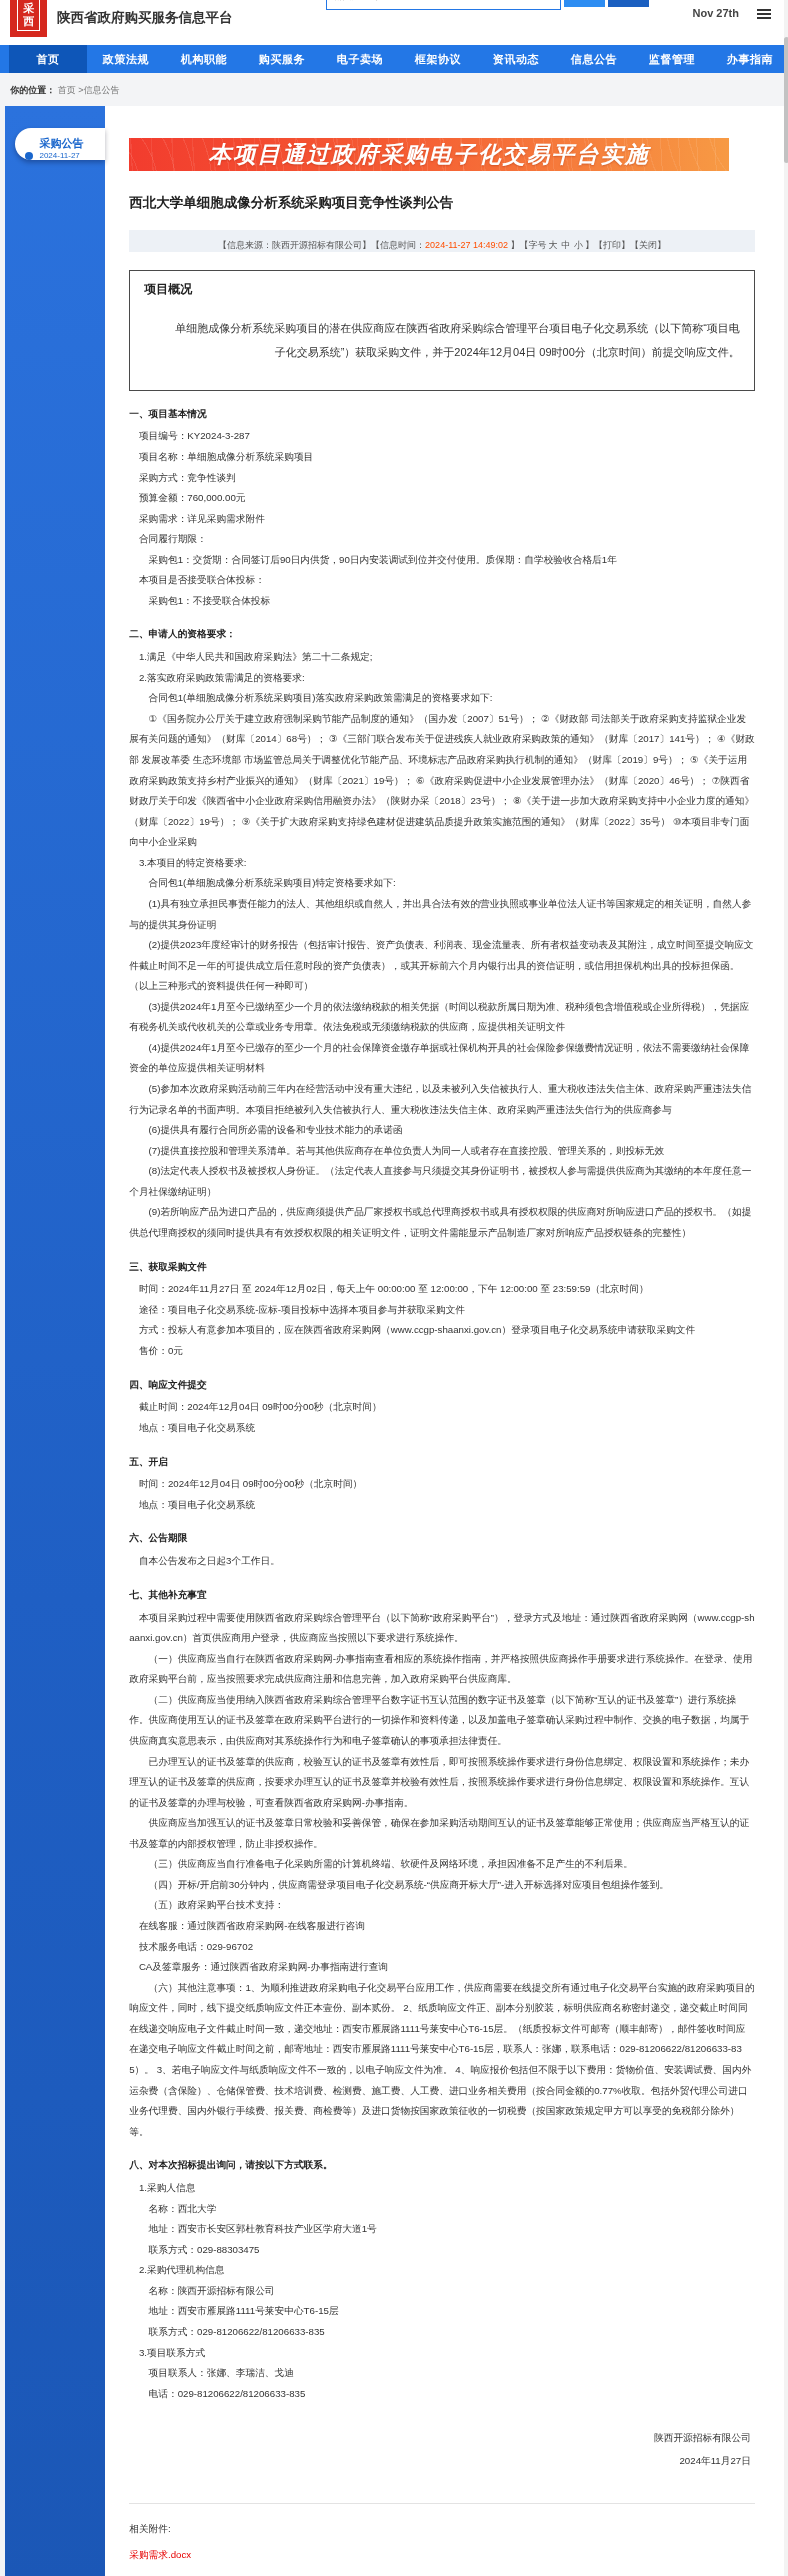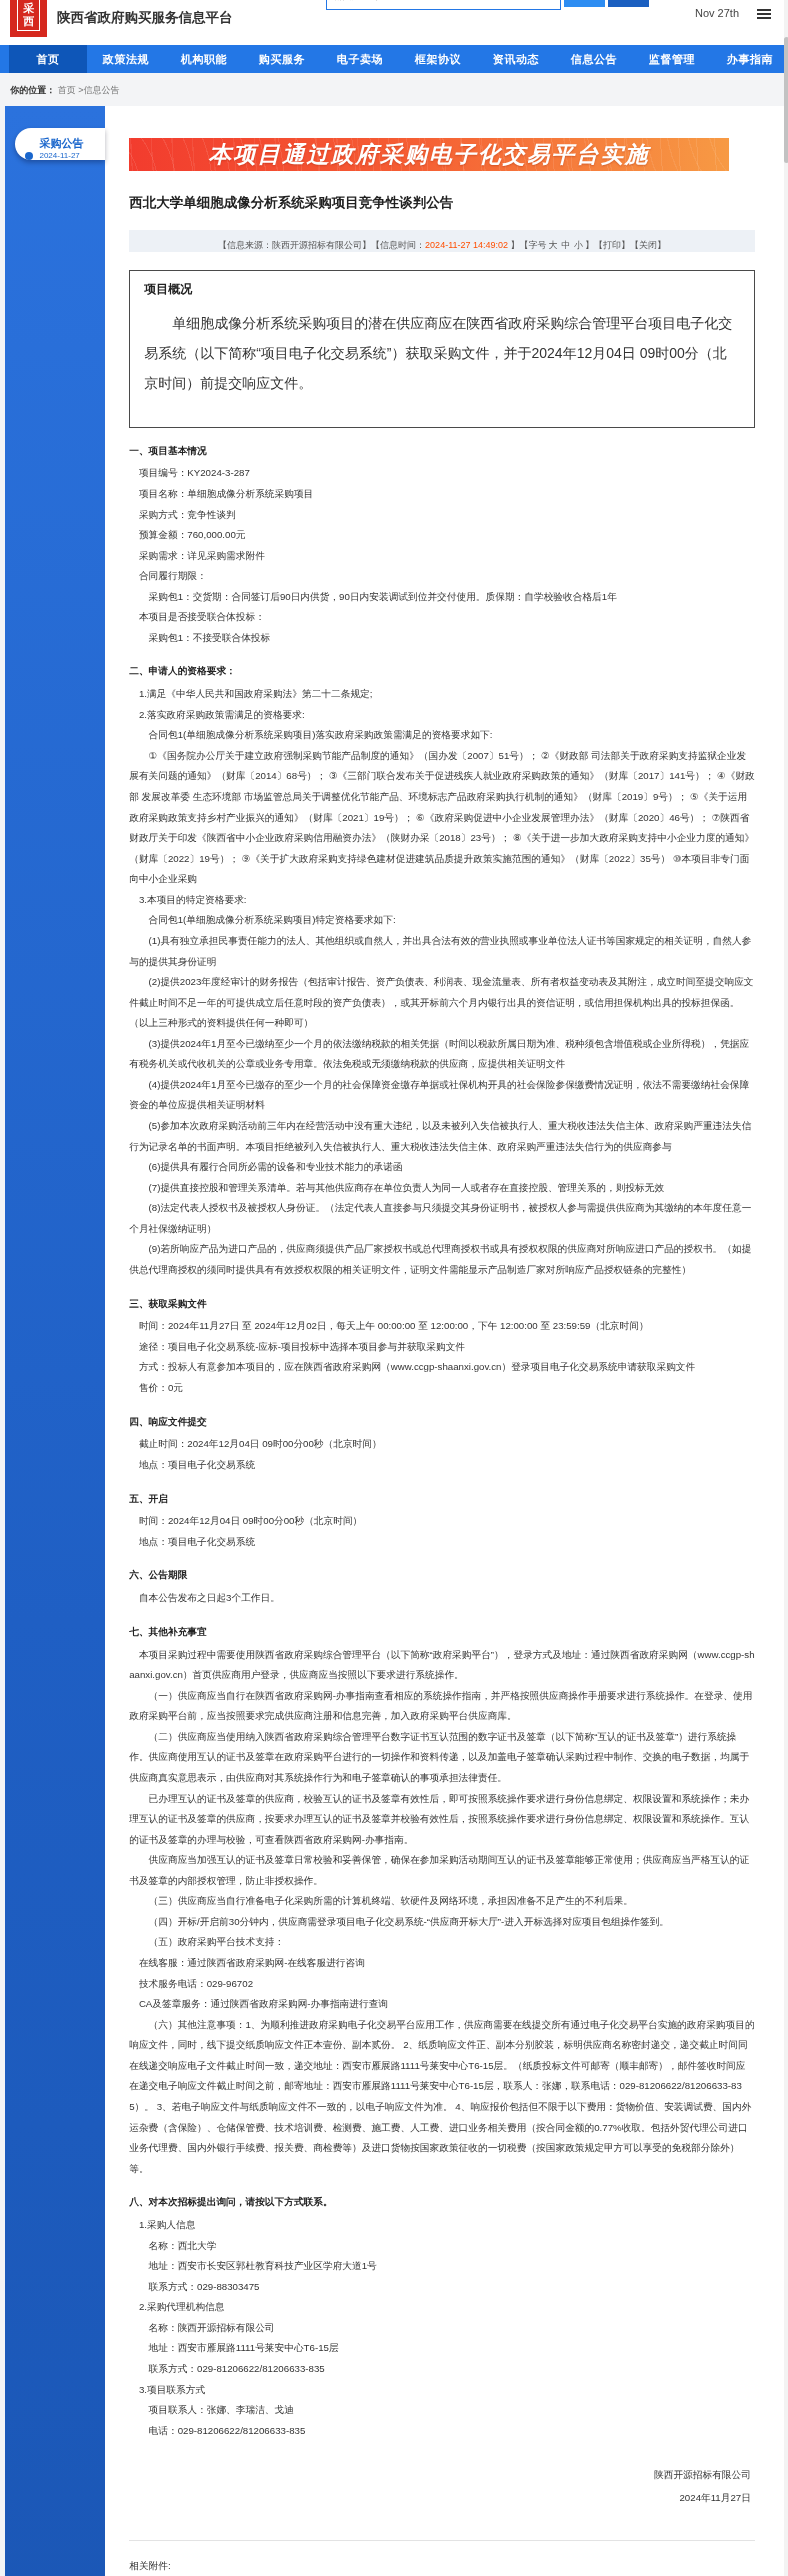--- a/index.html
+++ b/index.html
@@ -18,21 +18,21 @@
   .logo-inner { border:1.3px solid #fff; padding:1.9px 5.2px; color:#fff; font-weight:bold;
                 font-size:11px; line-height:1.15; text-align:center; white-space:pre-line; }
   .site-title { position:absolute; left:57px; top:9px; font-size:13.5px; font-weight:bold; color:#333; }
   .search-wrap { position:absolute; left:326px; top:-18px; display:flex; align-items:flex-start; }
   .search-input { width:235px; height:28px; border:1.3px solid #2377e6; font-size:9px;
                   padding:0 6.5px; outline:none; color:#333; }
   .search-btn { height:24.5px; width:41px; color:#fff; border:none; font-size:9px;
                 cursor:pointer; margin-left:3.2px; }
   .btn-a { background:#2e8df2; }
   .btn-b { background:#1b5fc0; }
-  .header-date { position:absolute; right:50px; top:6.5px; font-size:11px; font-weight:normal; color:#444; }
+  .header-date { position:absolute; right:50px; top:6.5px; font-size:11px; font-weight:bold; color:#444; }
   .hamburger { position:absolute; right:18px; top:6.5px; width:14px; cursor:pointer; }
   .hamburger i { display:block; height:1.6px; background:#333; margin:2.6px 0; }
 
   
   .nav { height:28px; background:#2377e6; display:flex; padding-left:9px; }
   .nav-item { width:78px; text-align:center; line-height:28px; color:#fff;
               font-size:11px; font-weight:bold; cursor:pointer; letter-spacing:0.6px; }
   .nav-item.active { background:#0e56b8; }
 
   
@@ -65,21 +65,21 @@
   .article-title { font-size:13.5px; font-weight:bold; color:#222; margin:23px 26px 18px 0; }
 
   .meta-bar { background:#edf1f6; height:22px; line-height:30px; text-align:center;
               font-size:9px; color:#555; }
   .meta-time { color:#ff4e00; }
   .meta-link { cursor:pointer; }
   .meta-size { cursor:pointer; margin:0 1.9px; }
 
   .overview-box { border:0.6px solid #4a4a4a; margin-top:18px; padding:10.3px 14px 14px; }
   .overview-title { font-size:12px; font-weight:bold; color:#222; }
-  .overview-text { font-size:14px; line-height:2.15; color:#333; text-indent:2em; margin-top:10px; }
+  .overview-text { font-size:11px; line-height:2.15; color:#333; text-indent:2em; margin-top:19px;text-align:right; }
 
   .sec-h { font-size:9.7px; font-weight:bold; color:#222; margin:17px 0 5.8px; }
   .para { font-size:9.7px; line-height:2.12; margin:0; color:#333; word-break:break-all; } .ti1 { text-indent:1em; } .ti2 { text-indent:2em; }
 
   .signature { margin-top:22px; text-align:right; font-size:9.7px; line-height:2.4; color:#333; padding-right:3.9px; }
 
   .attachments { border-top:0.6px solid #e3e3e3; margin-top:30px; padding-top:19.4px; }
   .attach-label { font-size:9.7px; color:#333; }
   .attach-file { display:inline-block; margin-top:13px; color:#e60000; font-size:9.7px;
                  text-decoration:none; cursor:pointer; }

